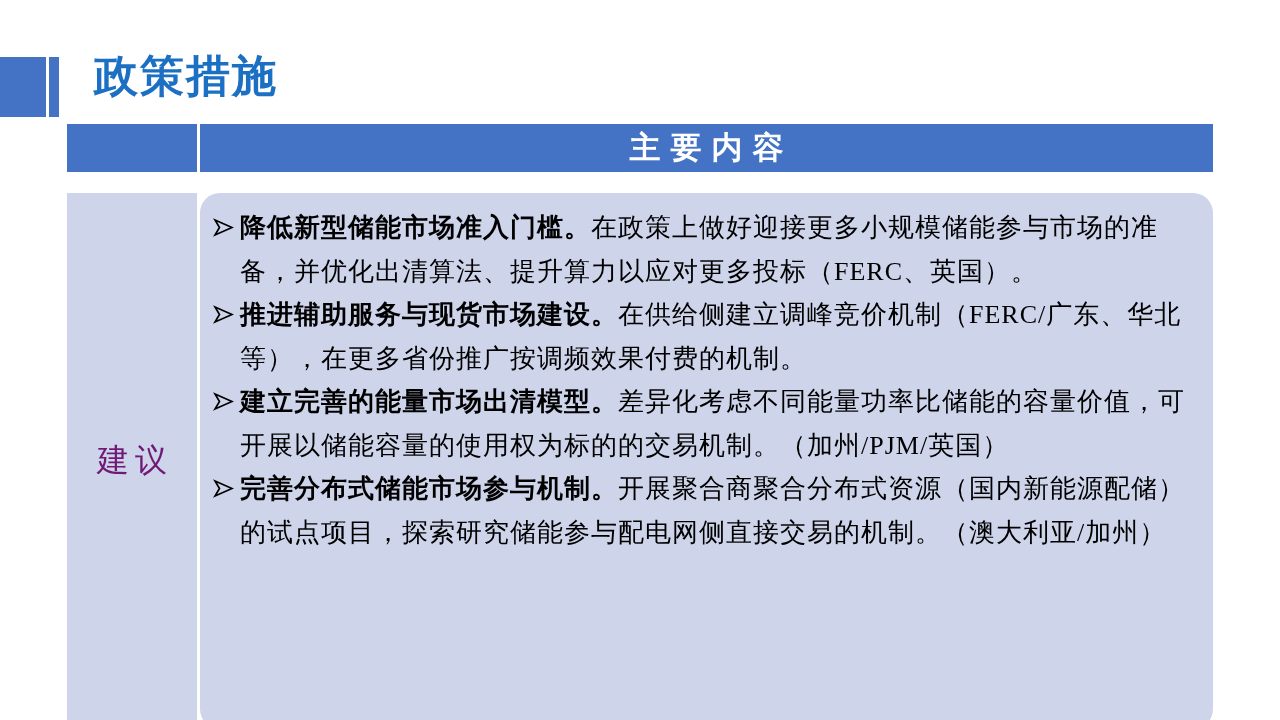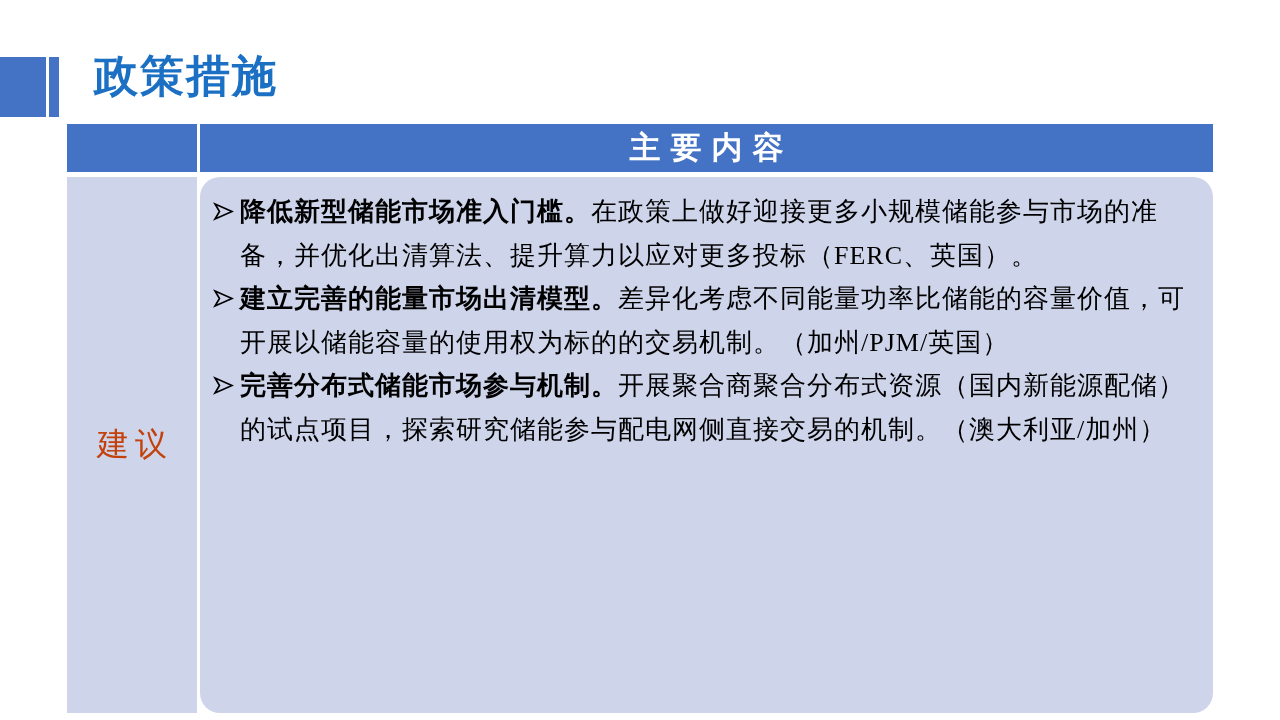--- a/index.html
+++ b/index.html
@@ -43,21 +43,21 @@
   
   .content-table {
     position: absolute;
     left: 67px; top: 124px;
     width: 1146px;
   }
   .header-row {
     display: flex;
     gap: 3px;
     height: 48px;
-    margin-bottom: 5px;
+    margin-bottom: 21px;
   }
   .header-cell {
     background: #4472c4;
     height: 48px;
   }
   .header-cell.c1 { width: 130px; }
   .header-cell.c2 {
     flex: 1;
     display: flex;
     align-items: center;
@@ -79,21 +79,21 @@
     height: 536px;
   }
   .body-cell.c1 {
     width: 130px;
     display: flex;
     align-items: center;
     justify-content: center;
   }
   .row-label {
     font-size: 32px;
-    color: #c2410c;
+    color: #701a75;
     letter-spacing: 6px;
     text-indent: 6px;
     font-weight: normal;
   }
   .body-cell.c2 {
     flex: 1;
     overflow: hidden;
     padding: 13px 6px 0 0;
     border-radius: 20px;
   }
@@ -144,20 +144,28 @@
 
           <div class="bullet-item">
             <span class="bullet-marker">
                 <svg width="21" height="21" viewBox="0 0 21 21">
                   <path d="M2 3 L19 10.5 L2 18 L6.5 10.5 Z" fill="none" stroke="#000000" stroke-width="1.7" stroke-linejoin="miter"></path>
                 </svg>
               </span>
             <span class="lead">降低新型储能市场准入门槛。</span><span>在政策上做好迎接更多小规模储能参与市场的准备，并优化出清算法、提升算力以应对更多投标（FERC、英国）。</span>
           </div>
 
+          <div class="bullet-item">
+            <span class="bullet-marker">
+                <svg width="21" height="21" viewBox="0 0 21 21">
+                  <path d="M2 3 L19 10.5 L2 18 L6.5 10.5 Z" fill="none" stroke="#000000" stroke-width="1.7" stroke-linejoin="miter"></path>
+                </svg>
+              </span>
+            <span class="lead">推进辅助服务与现货市场建设。</span><span>在供给侧建立调峰竞价机制（FERC/广东、华北等），在更多省份推广按调频效果付费的机制。</span>
+          </div>
 
 
           <div class="bullet-item">
             <span class="bullet-marker">
                 <svg width="21" height="21" viewBox="0 0 21 21">
                   <path d="M2 3 L19 10.5 L2 18 L6.5 10.5 Z" fill="none" stroke="#000000" stroke-width="1.7" stroke-linejoin="miter"></path>
                 </svg>
               </span>
             <span class="lead">建立完善的能量市场出清模型。</span><span>差异化考虑不同能量功率比储能的容量价值，可开展以储能容量的使用权为标的的交易机制。（加州/PJM/英国）</span>
           </div>

